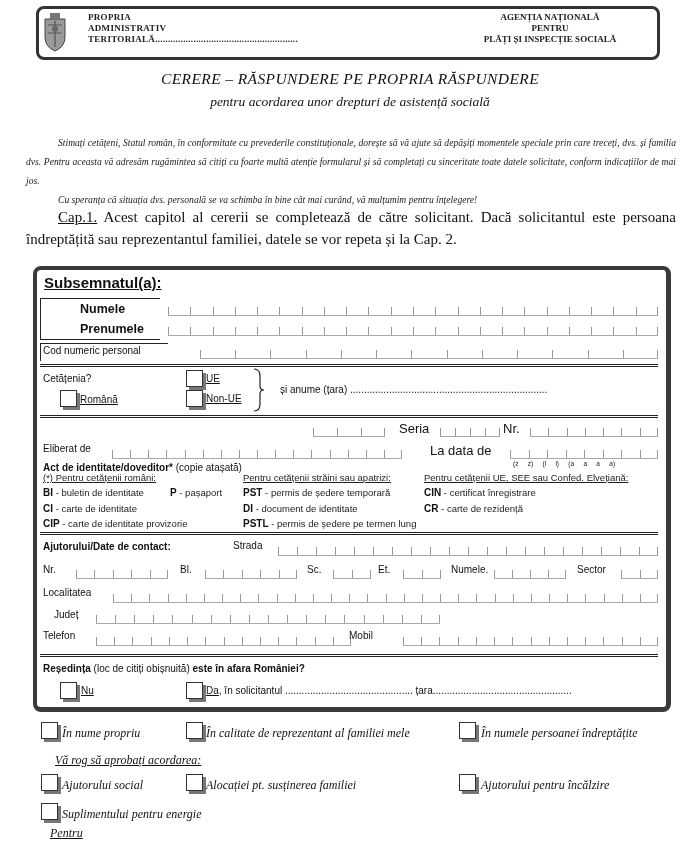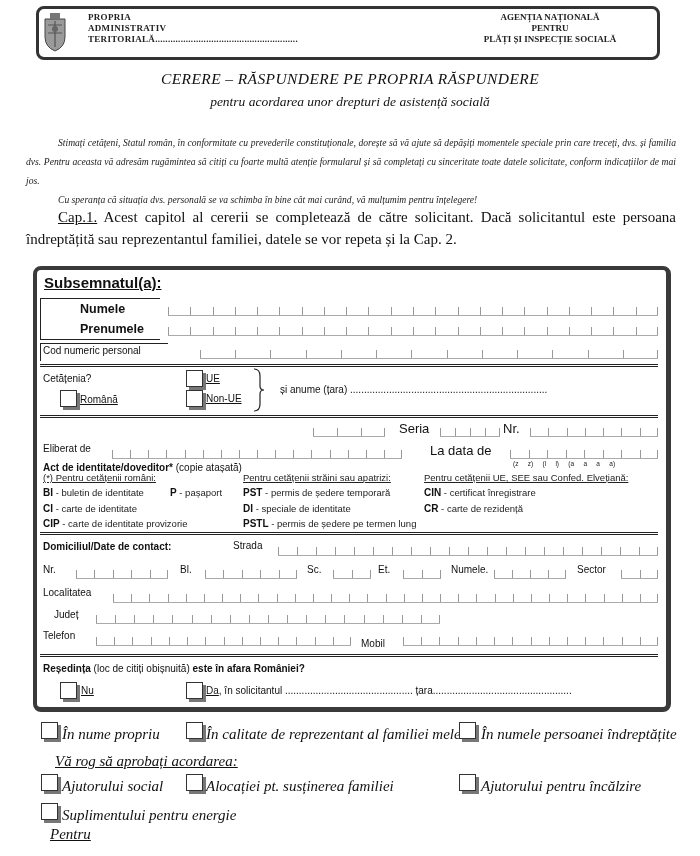--- a/index.html
+++ b/index.html
@@ -32,21 +32,21 @@
   .small b { font-weight: bold; color: #111; font-size: 10px; }
   .ul { text-decoration: underline; }
 
   .boxes { position: absolute; height: 12px; border-bottom: 1px solid #aaa; }
   .boxes i { position: absolute; bottom: 0; width: 1px; height: 8px; background: #999; }
 
   .chk { position: absolute; width: 17px; height: 17px; border: 1px solid #333; background: #fff; box-shadow: 3px 3px 0 #777; }
   .lbl-name { position: absolute; font-size: 12.5px; font-weight: bold; }
   .bracket-box { position: absolute; border: 1.5px solid #222; border-right: none; }
 
-  .opt { position: absolute; font-family: "Liberation Serif", serif; font-style: italic; font-size: 15px; white-space: nowrap; }
+  .opt { position: absolute; font-family: "Liberation Serif", serif; font-style: italic; font-size: 12px; white-space: nowrap; }
 </style>
 </head>
 <body>
 
 <div id="header-box" class="abs"></div>
 <svg id="crest" class="abs" viewBox="0 0 26 42">
   <path d="M3 8 L23 8 L23 26 Q23 36 13 40 Q3 36 3 26 Z" fill="#9a9a9a" stroke="#444" stroke-width="1"></path>
   <rect x="8" y="2" width="10" height="6" fill="#777"></rect>
   <path d="M6 14 L20 14 M6 22 L20 22 M13 10 L13 36" stroke="#555" stroke-width="1.2"></path>
   <circle cx="13" cy="18" r="3" fill="#666"></circle>
@@ -226,30 +226,30 @@
 </div>
 
 <div class="small ul" style="left:43px;top:472px;">(*) Pentru cetățenii români:</div>
 <div class="small" style="left:43px;top:487px;"><b>BI</b><span> - buletin de identitate</span></div>
 <div class="small" style="left:170px;top:487px;"><b>P</b><span> - pașaport</span></div>
 <div class="small" style="left:43px;top:503px;"><b>CI</b><span> - carte de identitate</span></div>
 <div class="small" style="left:43px;top:518px;"><b>CIP</b><span> - carte de identitate provizorie</span></div>
 
 <div class="small ul" style="left:243px;top:472px;">Pentru cetățenii străini sau apatrizi:</div>
 <div class="small" style="left:243px;top:487px;"><b>PST</b><span> - permis de ședere temporară</span></div>
-<div class="small" style="left:243px;top:503px;"><b>DI</b><span> - speciale de identitate</span></div>
+<div class="small" style="left:243px;top:503px;"><b>DI</b><span> - document de identitate</span></div>
 <div class="small" style="left:243px;top:518px;"><b>PSTL</b><span> - permis de ședere pe termen lung</span></div>
 
 <div class="small ul" style="left:424px;top:472px;">Pentru cetățenii UE, SEE sau Confed. Elvețiană:</div>
 <div class="small" style="left:424px;top:487px;"><b>CIN</b><span> - certificat înregistrare</span></div>
 <div class="small" style="left:424px;top:503px;"><b>CR</b><span> - carte de rezidență</span></div>
 
 <div class="hr" style="top:532px;"></div>
 
-<div class="lbl lbl-b" style="left:43px;top:541px;">Domiciliul/Date de contact:</div>
+<div class="lbl lbl-b" style="left:43px;top:541px;">Ajutorului/Date de contact:</div>
 <div class="lbl" style="left:233px;top:540px;">Strada</div>
 <div class="boxes" style="left:278px;top:544px;width:380px;">
     <i style="left: 0px;"></i>
     <i style="left: 19px;"></i>
     <i style="left: 38px;"></i>
     <i style="left: 57px;"></i>
     <i style="left: 76px;"></i>
     <i style="left: 95px;"></i>
     <i style="left: 114px;"></i>
     <i style="left: 133px;"></i>
@@ -382,21 +382,21 @@
     <i style="left: 109.286px;"></i>
     <i style="left: 127.5px;"></i>
     <i style="left: 145.714px;"></i>
     <i style="left: 163.929px;"></i>
     <i style="left: 182.143px;"></i>
     <i style="left: 200.357px;"></i>
     <i style="left: 218.571px;"></i>
     <i style="left: 236.786px;"></i>
     <i style="left: 254px;"></i>
   </div>
-<div class="lbl" style="left:361px;top:630px;margin-top:8px;">Mobil</div>
+<div class="lbl" style="left:349px;top:630px;">Mobil</div>
 <div class="boxes" style="left:403px;top:634px;width:255px;">
     <i style="left: 0px;"></i>
     <i style="left: 18.2143px;"></i>
     <i style="left: 36.4286px;"></i>
     <i style="left: 54.6429px;"></i>
     <i style="left: 72.8571px;"></i>
     <i style="left: 91.0714px;"></i>
     <i style="left: 109.286px;"></i>
     <i style="left: 127.5px;"></i>
     <i style="left: 145.714px;"></i>

